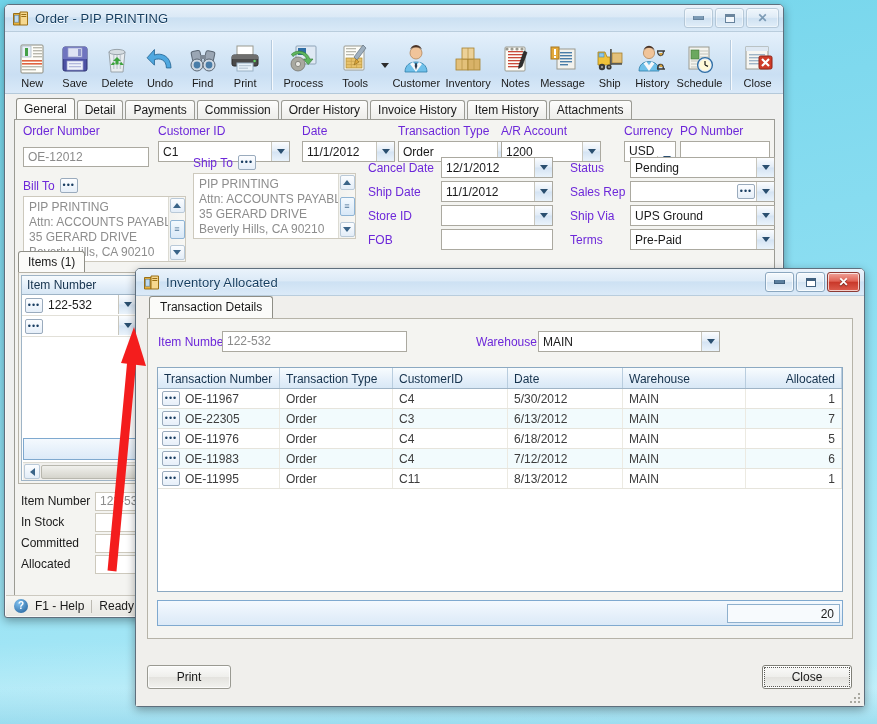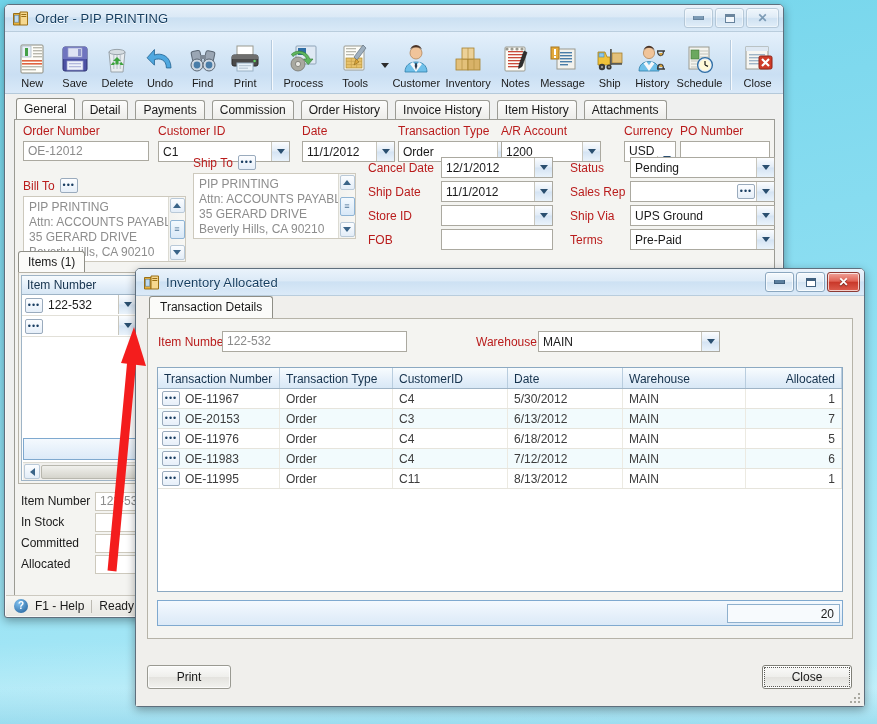--- a/index.html
+++ b/index.html
@@ -86,32 +86,32 @@
 
   
   .tabrow{
     display:flex; align-items:flex-end; height:20px; padding-left:11px;
     margin-top:5px; position:relative;
   }
   .tab{
     height:19px; padding:0 7px; line-height:18px; font-size:12px;
     background:linear-gradient(to bottom,#fdfdfc,#ededea);
     border:1px solid #9b9b94; border-bottom:none; border-radius:3px 3px 0 0;
-    margin-right:7px; color:#1a1a1a; white-space:nowrap;
+    margin-right:2px; color:#1a1a1a; white-space:nowrap;
   }
   .tab.active{
     background:#fbfbf9; height:21px; line-height:20px;
     border-color:#8e8e86; position:relative; z-index:3;
   }
   .panel{
     margin:0 8px 0 9px; background:#f4f4f1;
     border:1px solid #9b9b94; border-top:1px solid #9b9b94;
     height:478px; position:relative; padding:6px 8px;
   }
-  .flabel{ font-size:12px; color:#b91c1c; white-space:nowrap; }
+  .flabel{ font-size:12px; color:#6d28d9; white-space:nowrap; }
   .fld{
     height:20px; background:#fff; border:1px solid #aba9a0;
     font-size:12px; color:#333; padding:1px 4px; line-height:17px;
     display:flex; align-items:center;
   }
   .fld.ro{ background:#fff; color:#8a8a8a; }
   .combo{ display:flex; align-items:stretch; height:21px; border:1px solid #aba9a0; background:#fff;}
   .combo .v{ flex:1; font-size:12px; padding:1px 4px; line-height:18px; color:#1a1a1a; overflow:hidden; white-space:nowrap;}
   .combo .ar{
     width:18px; border-left:1px solid #c8c6bd;
@@ -605,21 +605,21 @@
     <div class="tab">Order History</div>
     <div class="tab">Invoice History</div>
     <div class="tab">Item History</div>
     <div class="tab">Attachments</div>
   </div>
 
   <div class="panel">
 
     <div style="position:absolute;left:8px;top:4px;width:126px;">
       <div class="flabel">Order Number</div>
-      <div class="fld ro" style="width:126px;margin-top:3px;">OE-12012</div>
+      <div class="fld ro" style="width:126px;margin-top:9px;">OE-12012</div>
     </div>
     <div style="position:absolute;left:143px;top:4px;width:132px;">
       <div class="flabel">Customer ID</div>
       <div class="combo" style="width:132px;margin-top:3px;">
         <span class="v">C1</span>
         <span class="ar">
             <i></i>
           </span>
       </div>
     </div>
@@ -912,21 +912,21 @@
             </div>
           <div class="c2">Order</div>
           <div class="c3">C4</div>
           <div class="c4">5/30/2012</div>
           <div class="c5">MAIN</div>
           <div class="c6">1</div>
         </div>
         <div class="tgr alt">
           <div class="c1">
               <span class="ellip">•••</span>
-              <span>OE-20153</span>
+              <span>OE-22305</span>
             </div>
           <div class="c2">Order</div>
           <div class="c3">C3</div>
           <div class="c4">6/13/2012</div>
           <div class="c5">MAIN</div>
           <div class="c6">7</div>
         </div>
         <div class="tgr">
           <div class="c1">
               <span class="ellip">•••</span>

